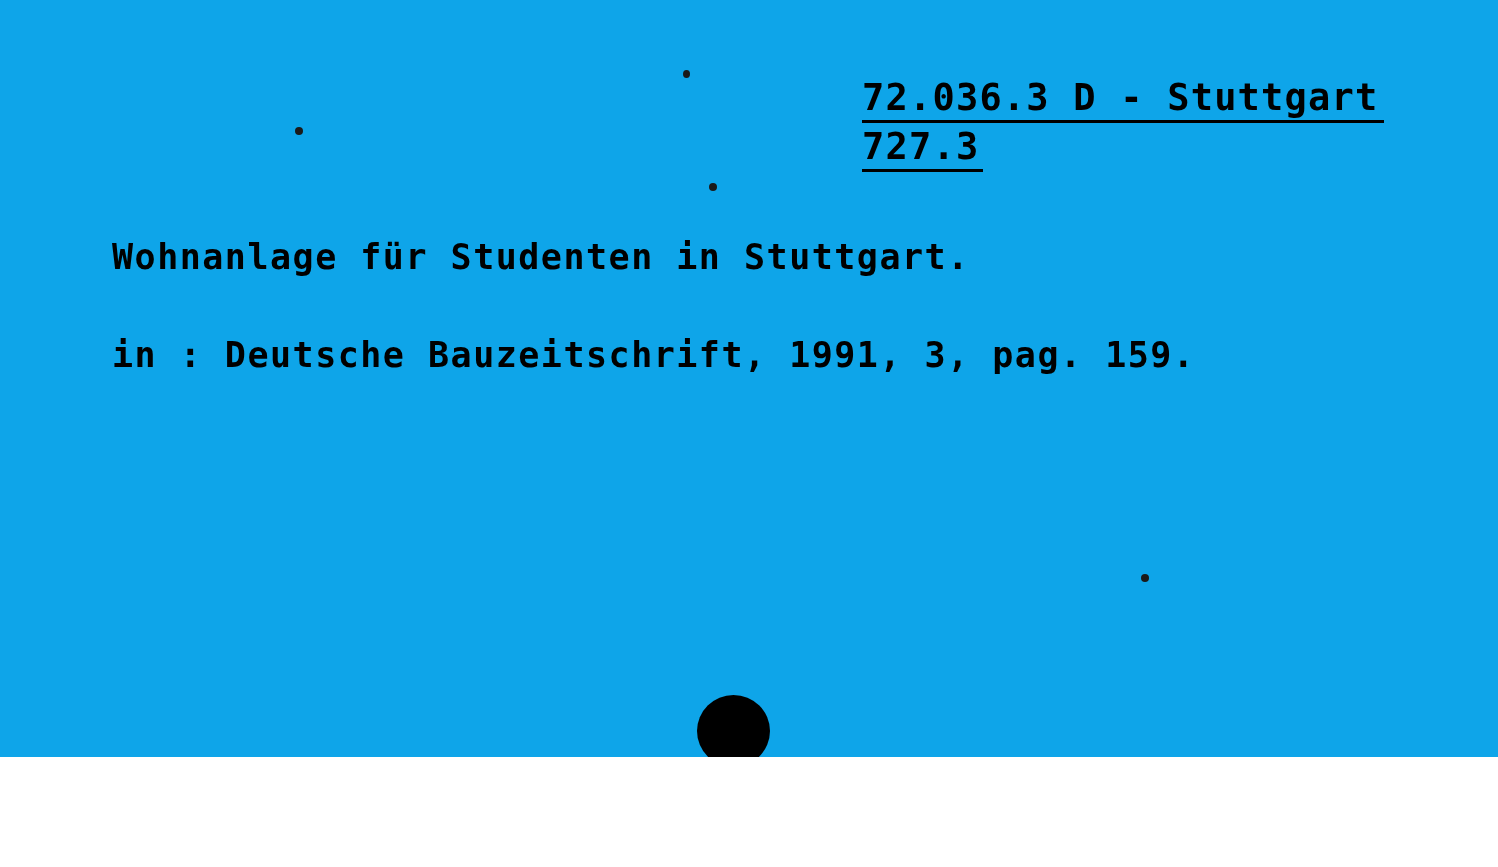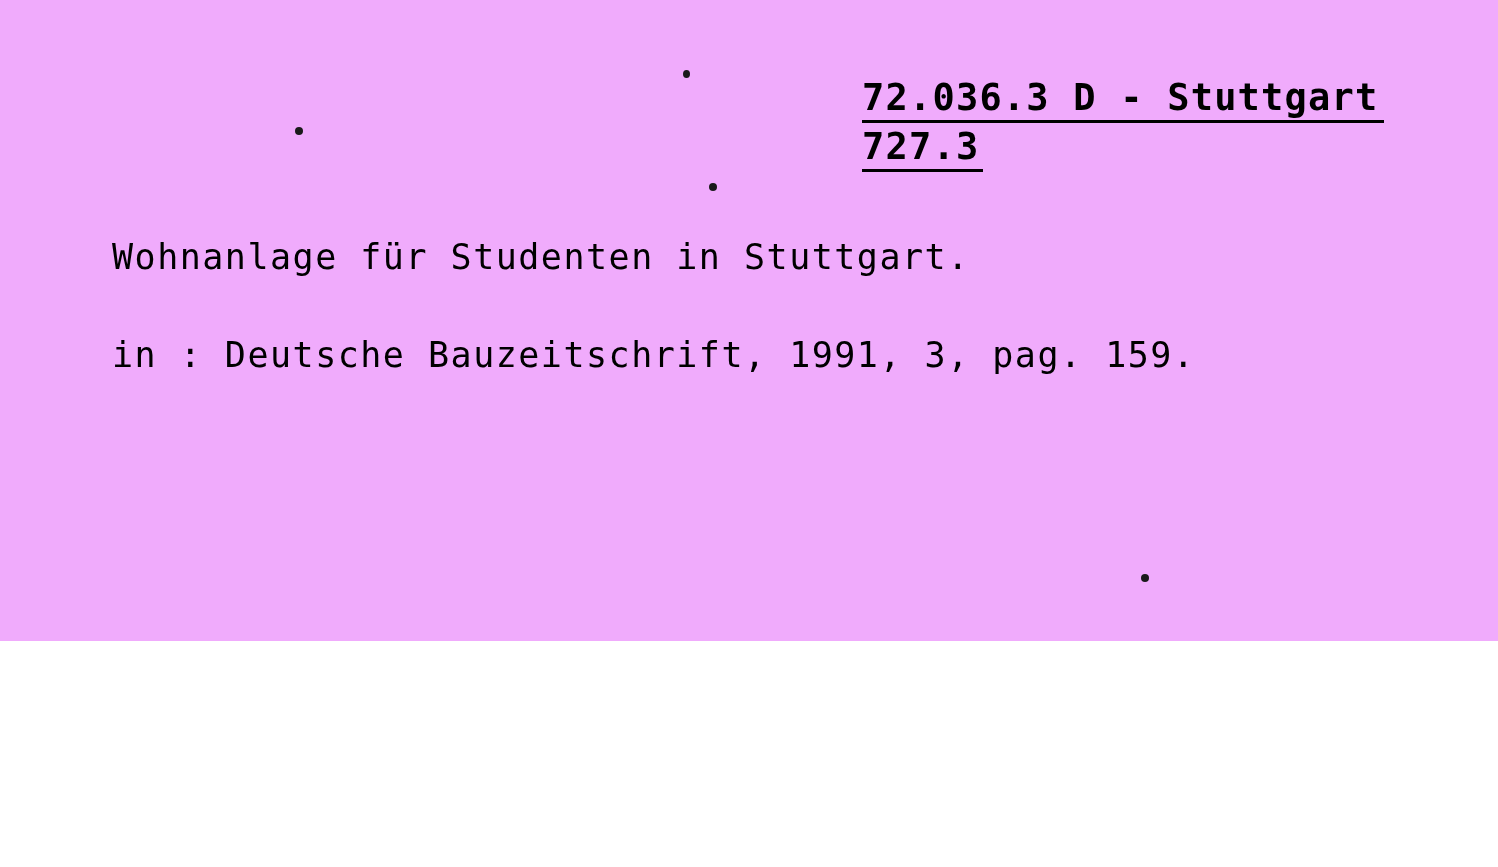--- a/index.html
+++ b/index.html
@@ -7,22 +7,22 @@
     padding: 0;
     background: #ffffff;
   }
   body {
     font-family: "DejaVu Sans Mono", monospace;
     color: #000000;
   }
   #page {
     position: relative;
     width: 1498px;
-    height: 641px;
-    background: #f0abfc;
+    height: 757px;
+    background: #0ea5e9;
     overflow: hidden;
   }
 
   
   .class-block {
     position: absolute;
     left: 862px;
     top: 76px;
     width: 580px;
   }
@@ -45,21 +45,21 @@
     display: inline-block;
     border-bottom: 3px solid #000;
     padding-right: 4px;
     margin-top: 2px;
   }
 
   
   .body-line {
     position: absolute;
     font-size: 35px;
-    font-weight: 400;
+    font-weight: 700;
     letter-spacing: 1.5px;
     white-space: nowrap;
     line-height: 42px;
   }
   #title-line { left: 112px; top: 236px; }
   #source-line { left: 112px; top: 334px; }
 
   
   .speck {
     position: absolute;

